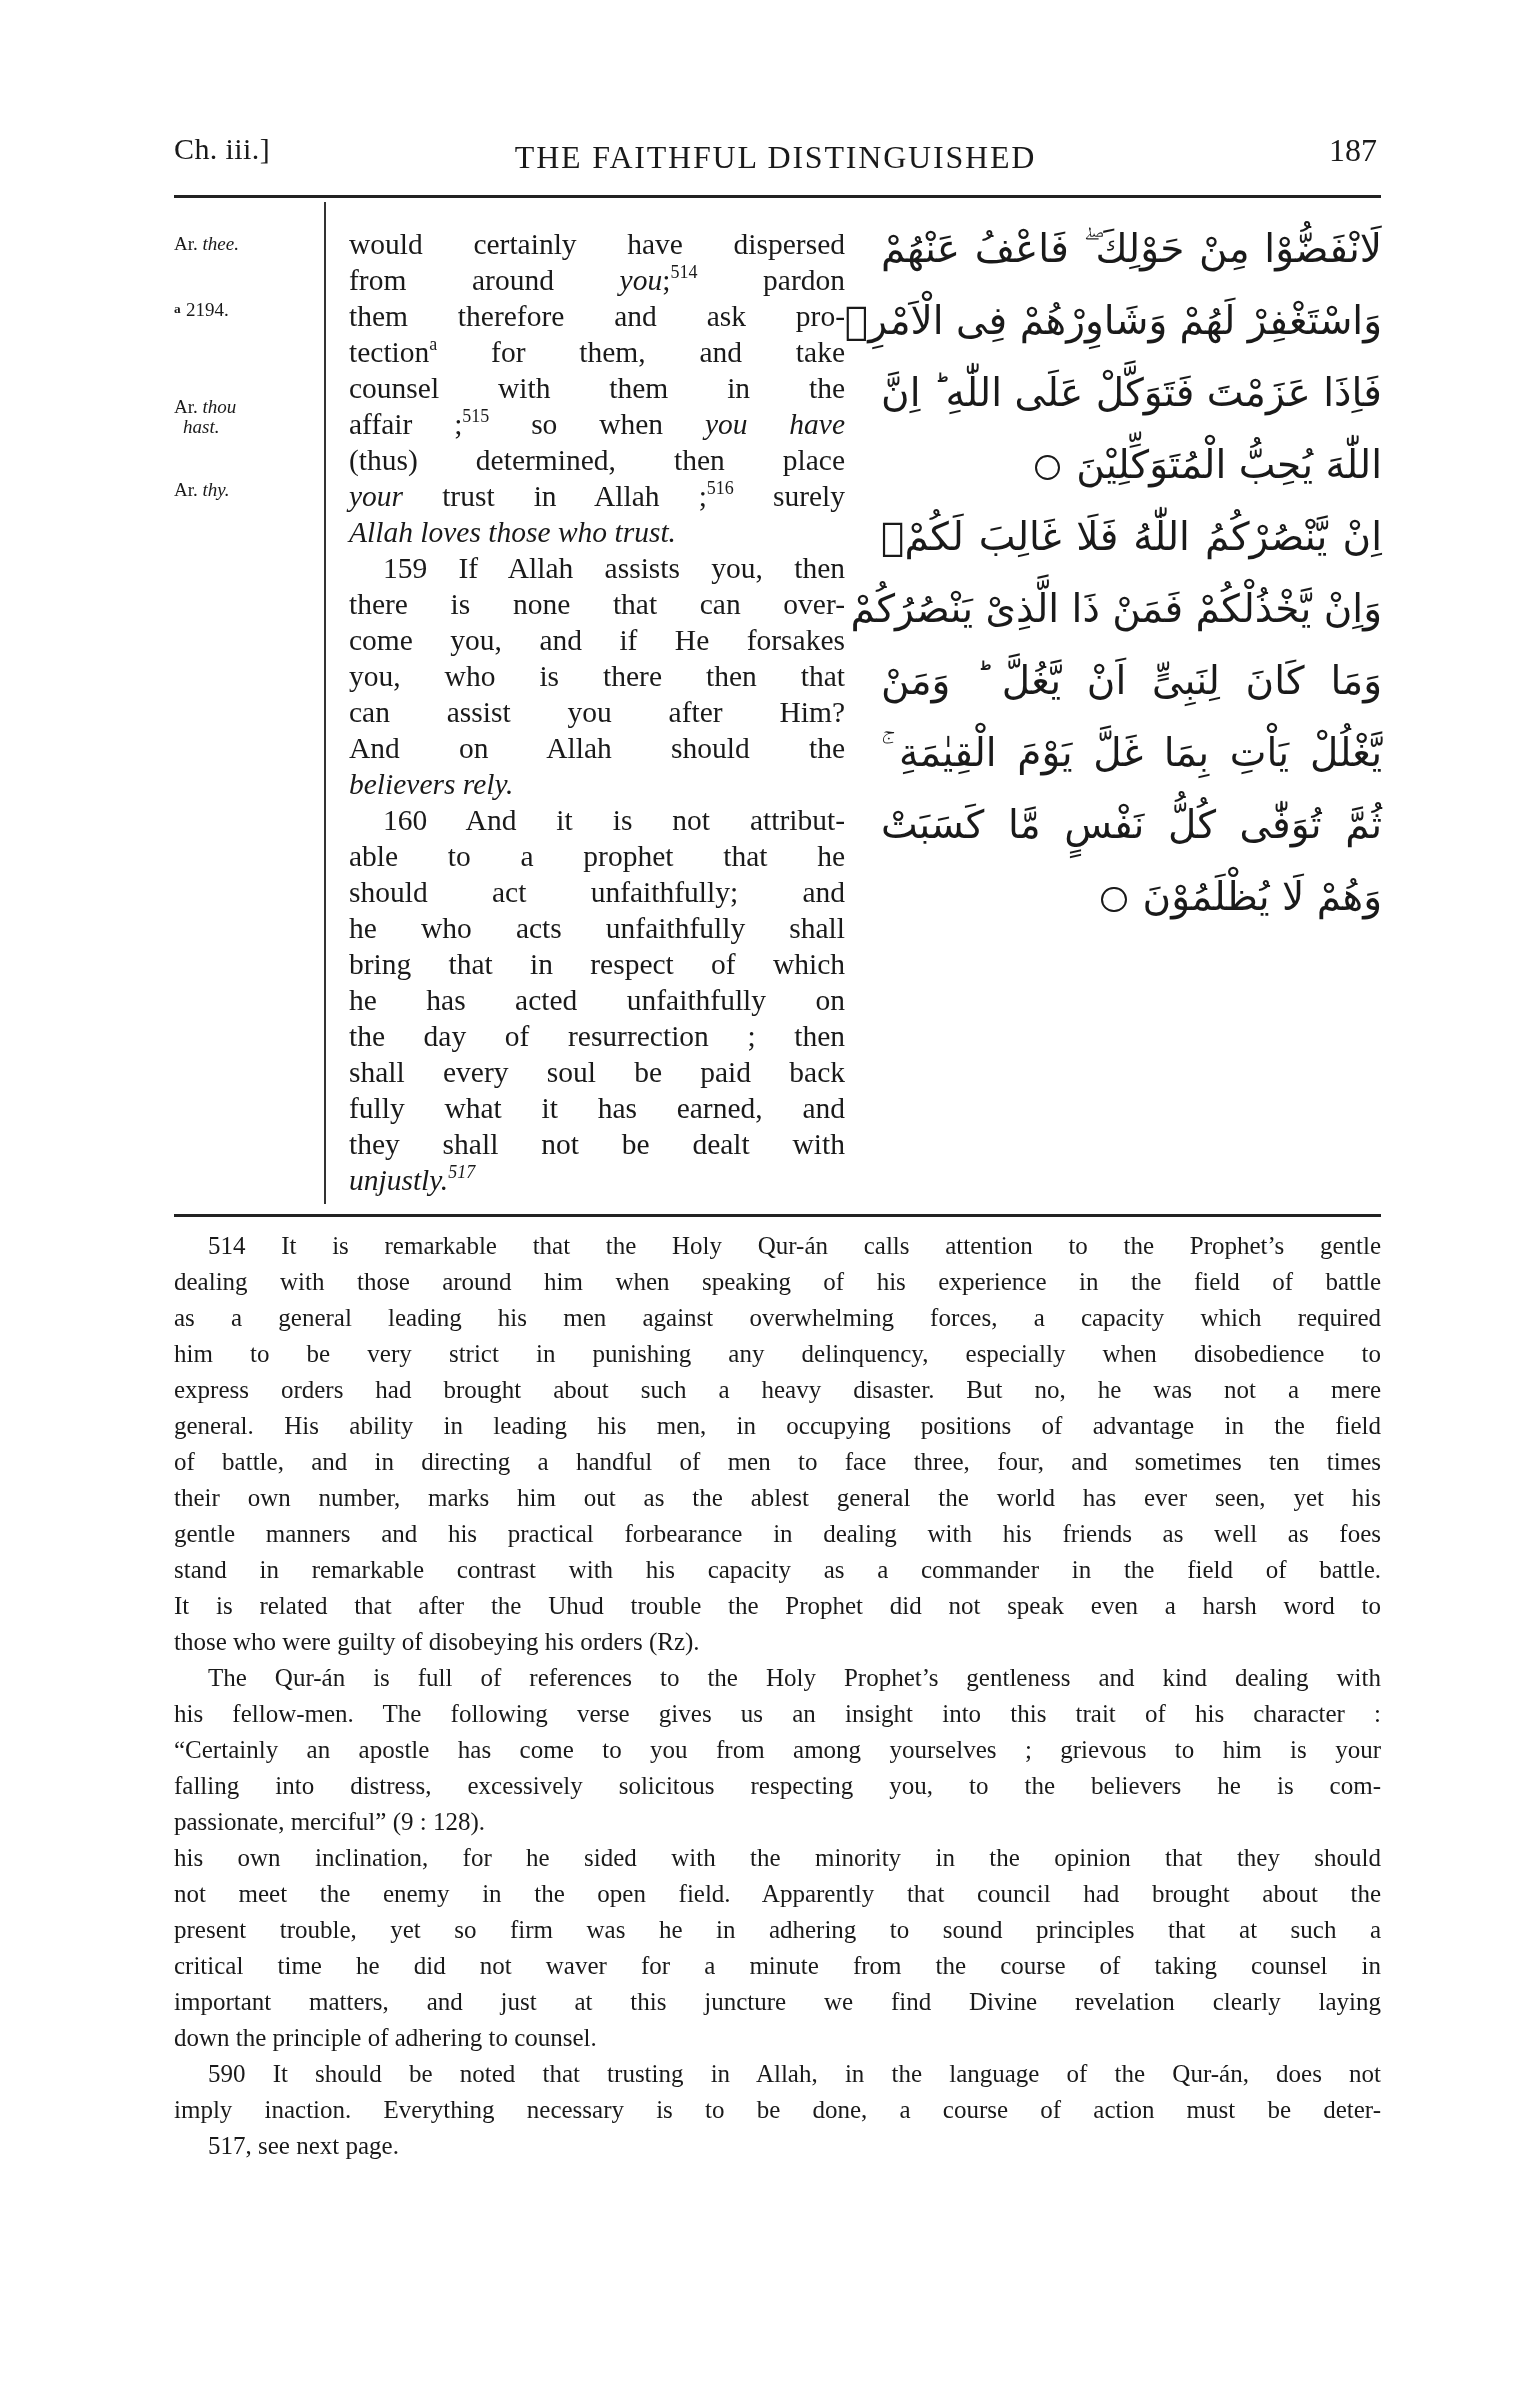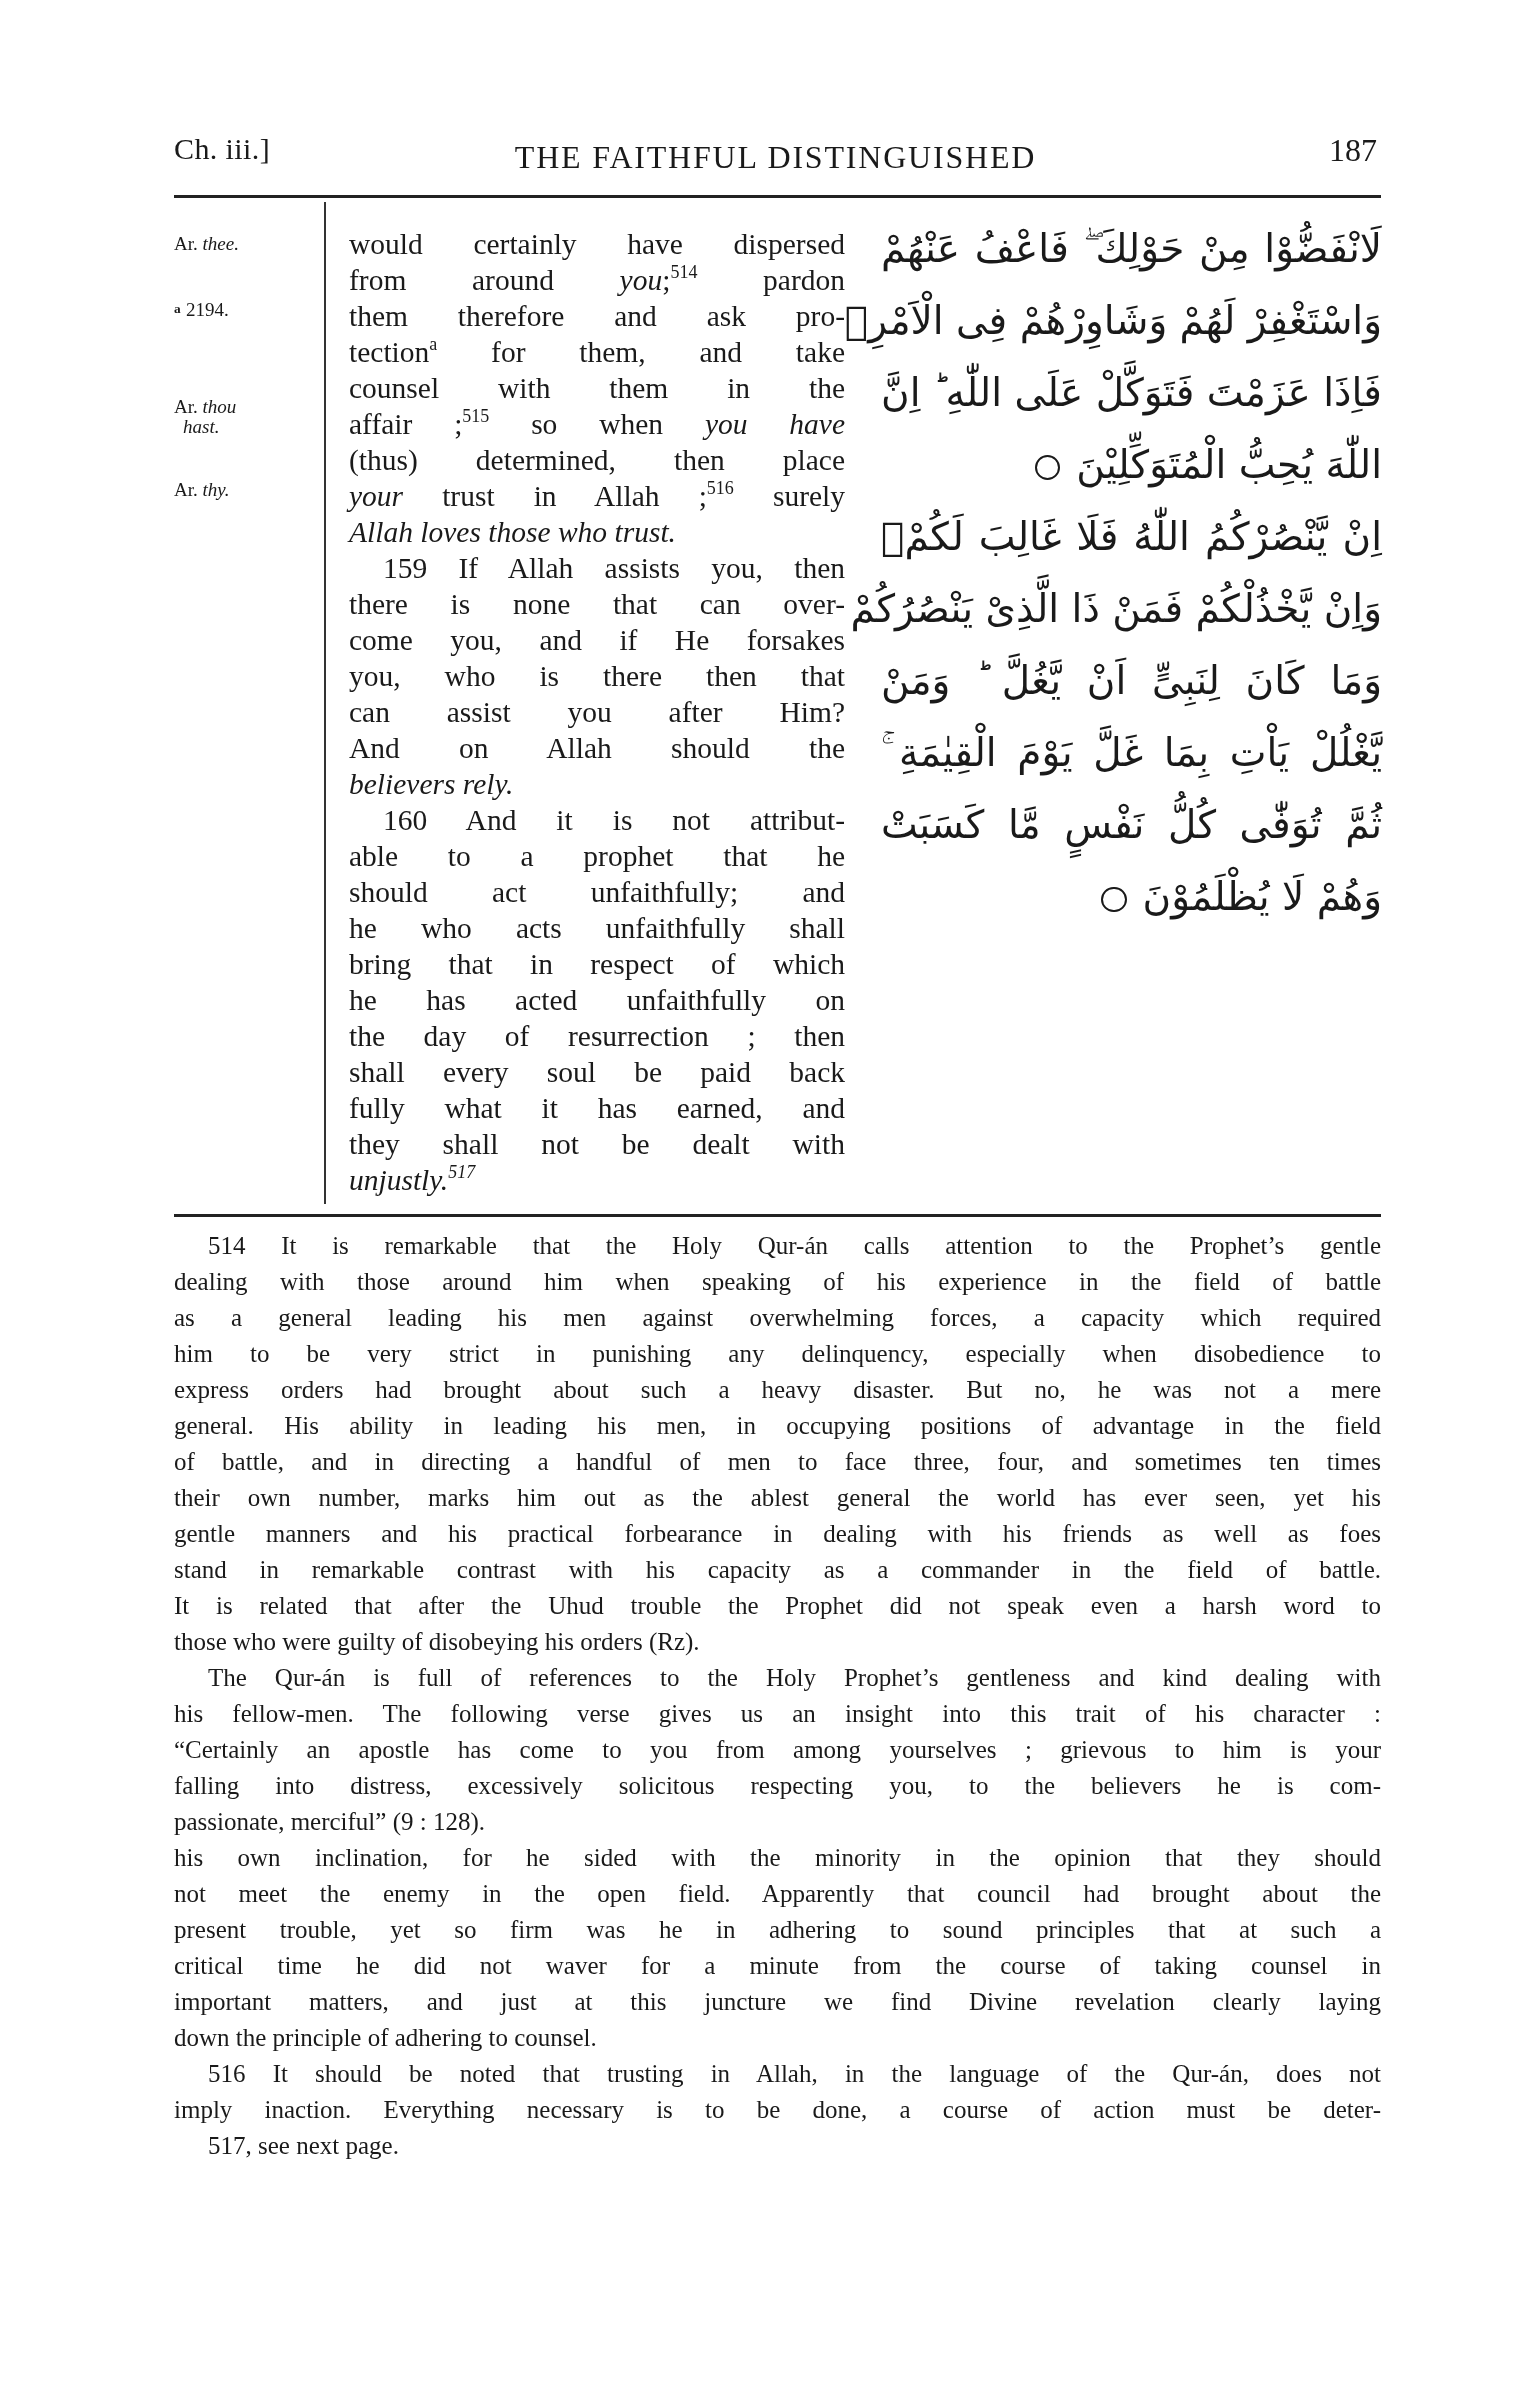--- a/index.html
+++ b/index.html
@@ -143,18 +143,18 @@
       <span class="ln">his fellow-men.  The following verse gives us an insight into this trait of his character :</span>
       <span class="ln">“Certainly an apostle has come to you from among yourselves ; grievous to him is your</span>
       <span class="ln">falling into distress, excessively solicitous respecting you, to the believers he is com-</span>
       <span class="ln last">passionate, merciful” (9 : 128).</span>
       <span class="ln">his own inclination, for he sided with the minority in the opinion that they should</span>
       <span class="ln">not meet the enemy in the open field.  Apparently that council had brought about the</span>
       <span class="ln">present trouble, yet so firm was he in adhering to sound principles that at such a</span>
       <span class="ln">critical time he did not waver for a minute from the course of taking counsel in</span>
       <span class="ln">important matters, and just at this juncture we find Divine revelation clearly laying</span>
       <span class="ln last">down the principle of adhering to counsel.</span>
-      <span class="ln indent">516 It should be noted that trusting in Allah, in the language of the Qur-án, does not</span>
+      <span class="ln indent">590 It should be noted that trusting in Allah, in the language of the Qur-án, does not</span>
       <span class="ln">imply inaction.  Everything necessary is to be done, a course of action must be deter-</span>
       <span class="ln last indent">517, see next page.</span>
     </div>
 </div>
 
 
 </body></html>

